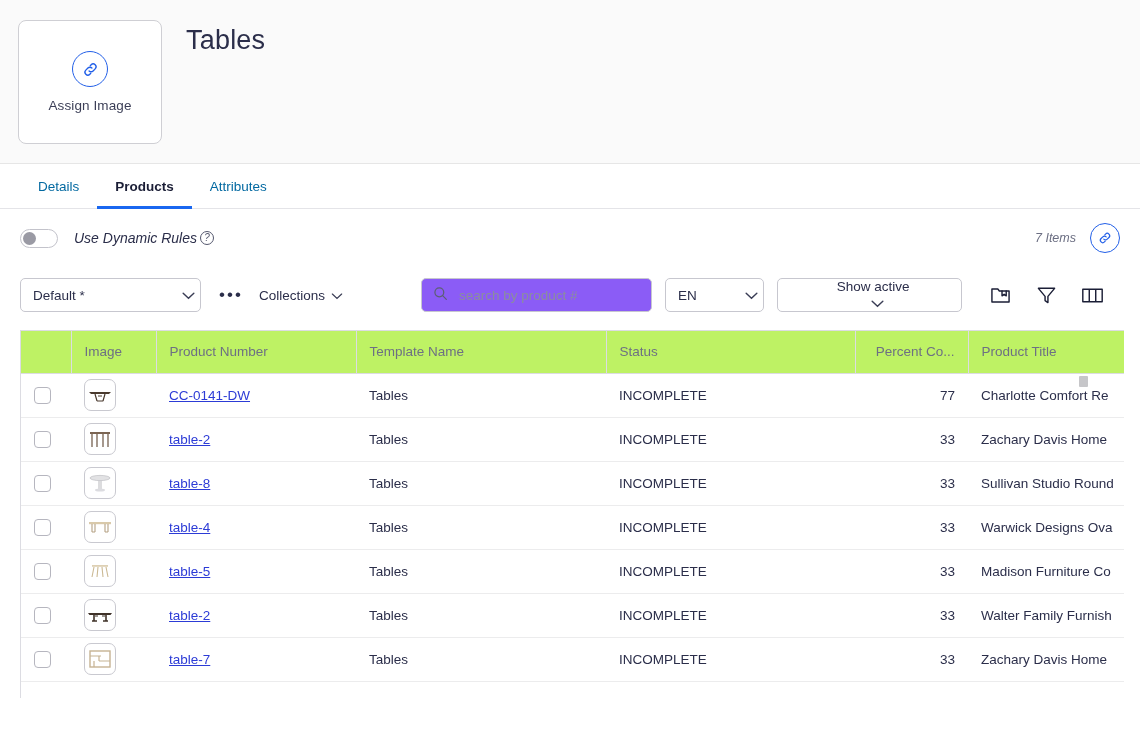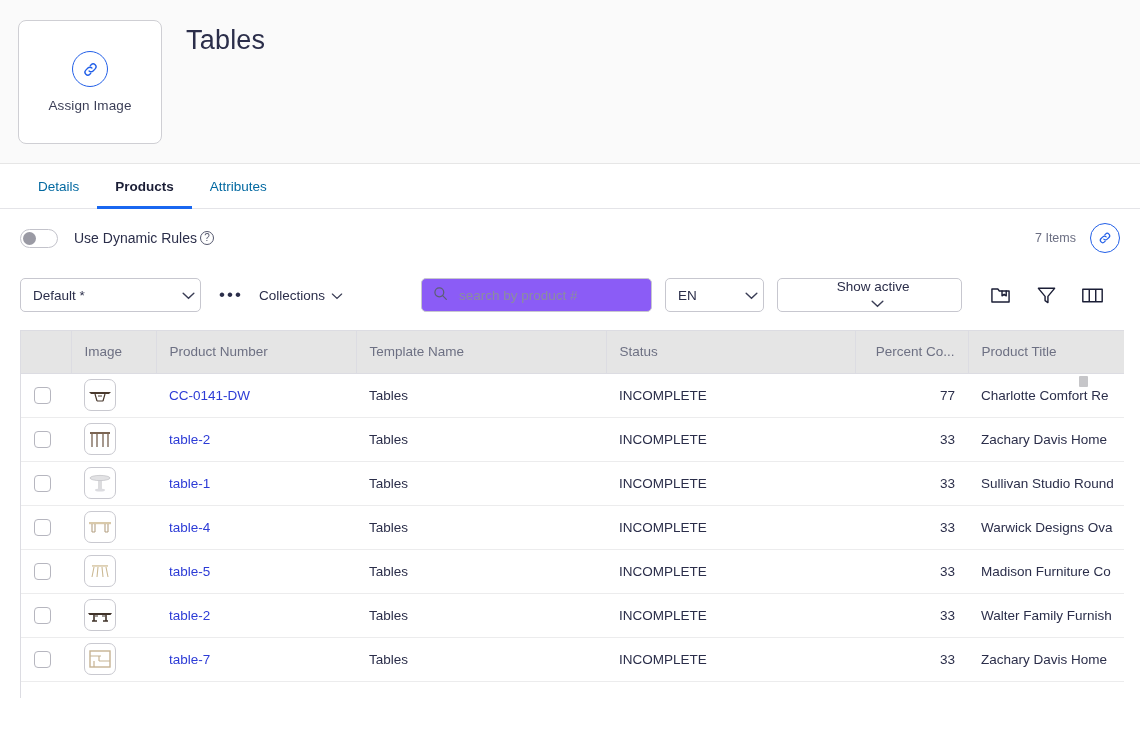--- a/index.html
+++ b/index.html
@@ -97,20 +97,21 @@
     background: #1967f0;
   }
 
   
   .rules-row {
     position: relative;
     height: 58px;
     display: flex;
     align-items: center;
     padding: 0 20px;
+    font-style: italic;
   }
   .toggle {
     width: 38px; height: 19px;
     border: 1px solid #c3c3cb;
     border-radius: 10px;
     background: #ffffff;
     position: relative;
     cursor: pointer;
     flex: 0 0 auto;
   }
@@ -257,21 +258,21 @@
   }
   table.grid th {
     height: 42px;
     text-align: left;
     font-size: 13.5px;
     font-weight: normal;
     color: #6d7083;
     padding: 0 0 0 13px;
     border-right: 1px solid #dcdce2;
     border-bottom: 1px solid #dcdce2;
-    background: #e5e5e5;
+    background: #bef264;
     vertical-align: middle;
     white-space: nowrap;
     overflow: hidden;
   }
   table.grid th.num { text-align: right; padding: 0 13px 0 0; }
   table.grid td {
     height: 44px;
     font-size: 13.5px;
     color: #2b2e4a;
     padding: 0 0 0 13px;
@@ -303,20 +304,21 @@
   .thumb {
     width: 32px; height: 32px;
     border: 1px solid #c9c9d0;
     border-radius: 7px;
     background: #ffffff;
     display: flex; align-items: center; justify-content: center;
     overflow: hidden;
   }
   .prod-link {
     color: #2c3bd6;
+    text-decoration: underline;
     cursor: pointer;
     font-size: 13.5px;
   }
   .vscroll-thumb {
     position: absolute;
     right: 36px; top: 45px;
     width: 9px; height: 11px;
     background: #c6c6c9;
     border-radius: 1px;
   }
@@ -494,21 +496,21 @@
           <td><span class="cell-check"></span></td>
           <td>
             <span class="thumb">
               <svg width="28" height="28" viewBox="0 0 28 28">
                 <ellipse cx="14" cy="9" rx="10" ry="2.6" fill="#e2e2e4" stroke="#bdbdc2" stroke-width=".7"></ellipse>
                 <path d="M13 11.5v9M15 11.5v9" stroke="#c9c9cd" stroke-width="1.3"></path>
                 <ellipse cx="14" cy="21" rx="5" ry="1.5" fill="#dcdce0"></ellipse>
               </svg>
             </span>
           </td>
-          <td><a class="prod-link">table-1</a></td>
+          <td><a class="prod-link">table-8</a></td>
           <td>Tables</td>
           <td>INCOMPLETE</td>
           <td class="num">33</td>
           <td>Sullivan Studio Round</td>
         </tr>
         <tr>
           <td><span class="cell-check"></span></td>
           <td>
             <span class="thumb">
               <svg width="28" height="28" viewBox="0 0 28 28">

